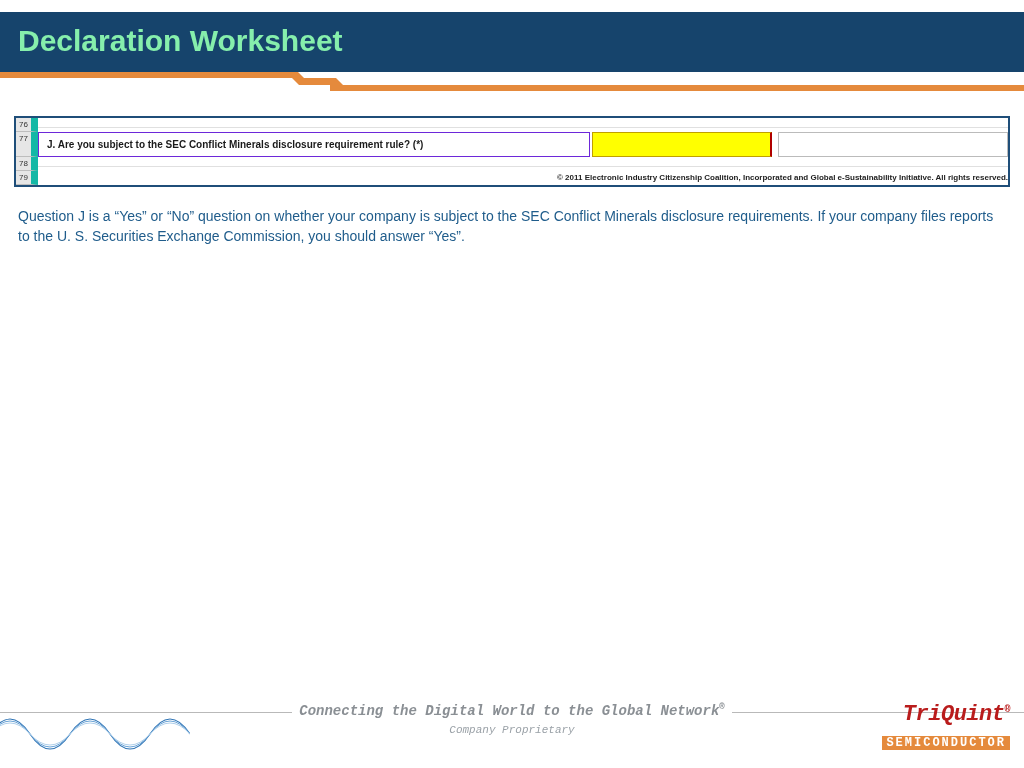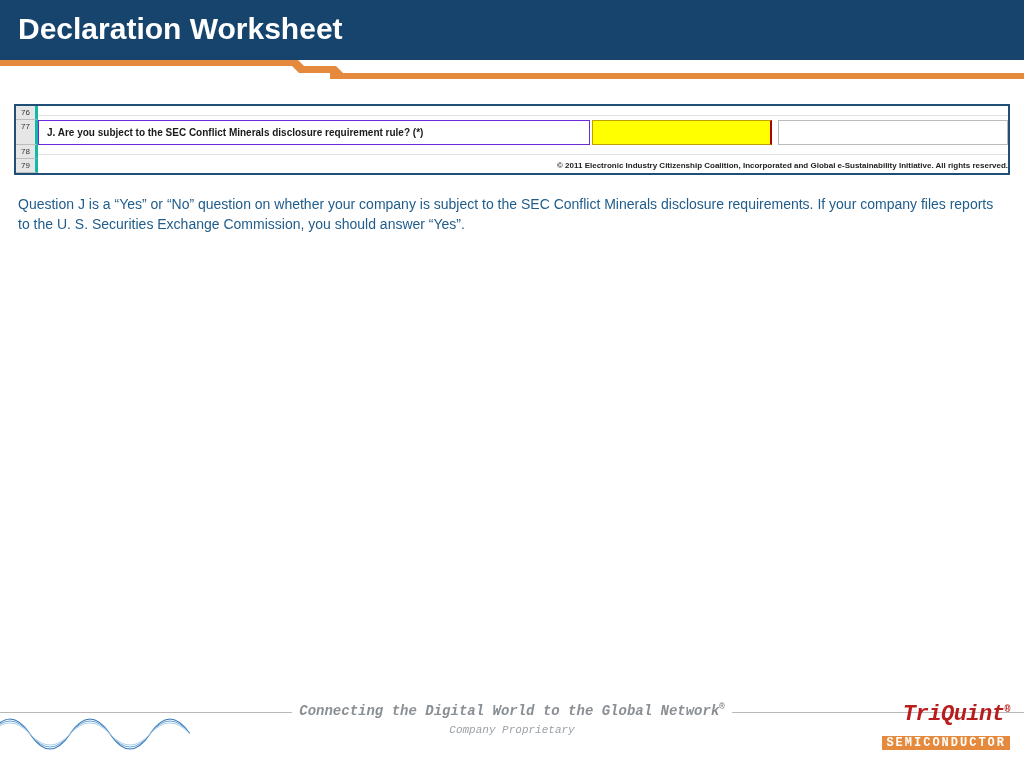--- a/index.html
+++ b/index.html
@@ -6,24 +6,25 @@
   body {
     width: 1024px;
     height: 768px;
     font-family: Arial, Helvetica, sans-serif;
     background: #ffffff;
     position: relative;
     overflow: hidden;
   }
   .header-bar {
     background: #16446c;
-    color: #ffffff;
+    color: #86efac;
     padding: 12px 18px 14px 18px;
     font-size: 30px;
     font-weight: bold;
+    margin-top: 12px;
   }
   .orange-underline {
     position: relative;
     height: 20px;
     width: 100%;
     overflow: hidden;
   }
   .orange-underline .left-seg {
     position: absolute;
     top: 0;
@@ -64,21 +65,21 @@
   .sheet-area {
     margin: 24px 14px 10px 14px;
     border: 2px solid #1f4e79;
     background: #ffffff;
     position: relative;
   }
   .sheet-row { display: flex; align-items: stretch; }
   .rowhead {
     width: 22px;
     background: #e6e6e6;
-    border-right: 3px solid #14b8a6;
+    border-right: 7px solid #14b8a6;
     border-bottom: 1px solid #bdbdbd;
     text-align: center;
     font-size: 8px;
     color: #333;
     padding: 2px 0;
     flex-shrink: 0;
   }
   .qcell {
     flex: 1;
     border: 1px solid #6d28d9;

